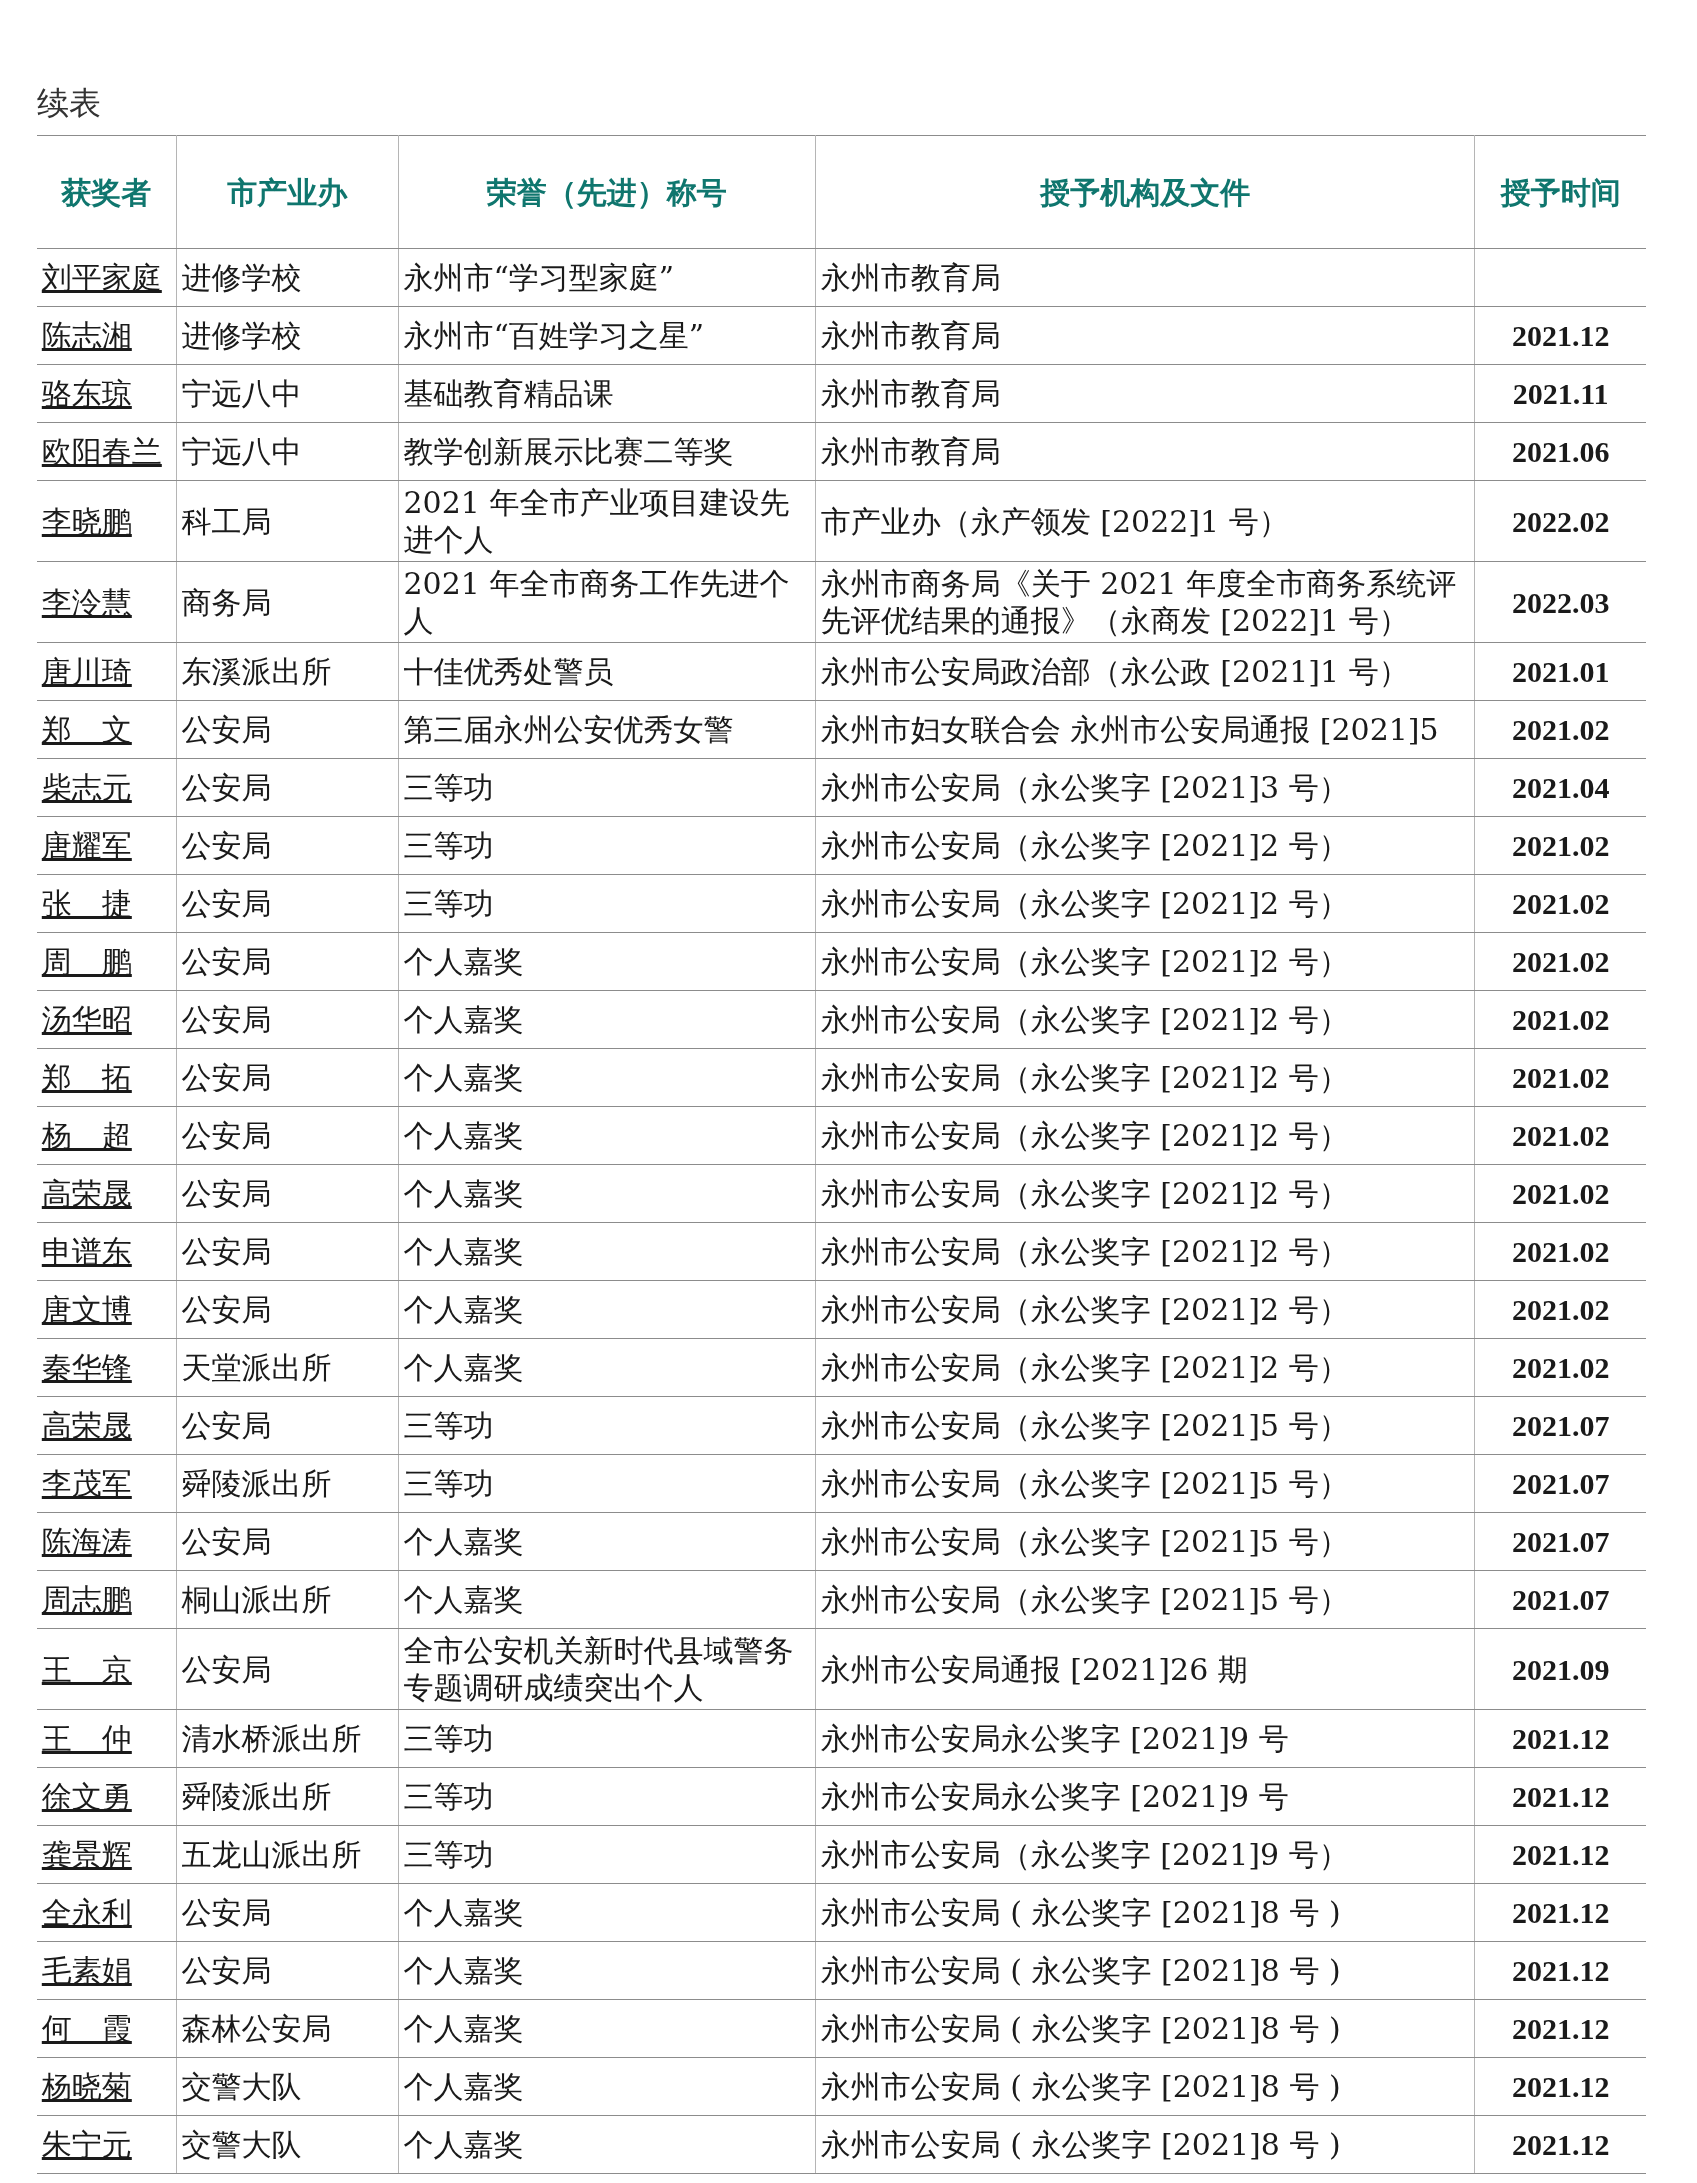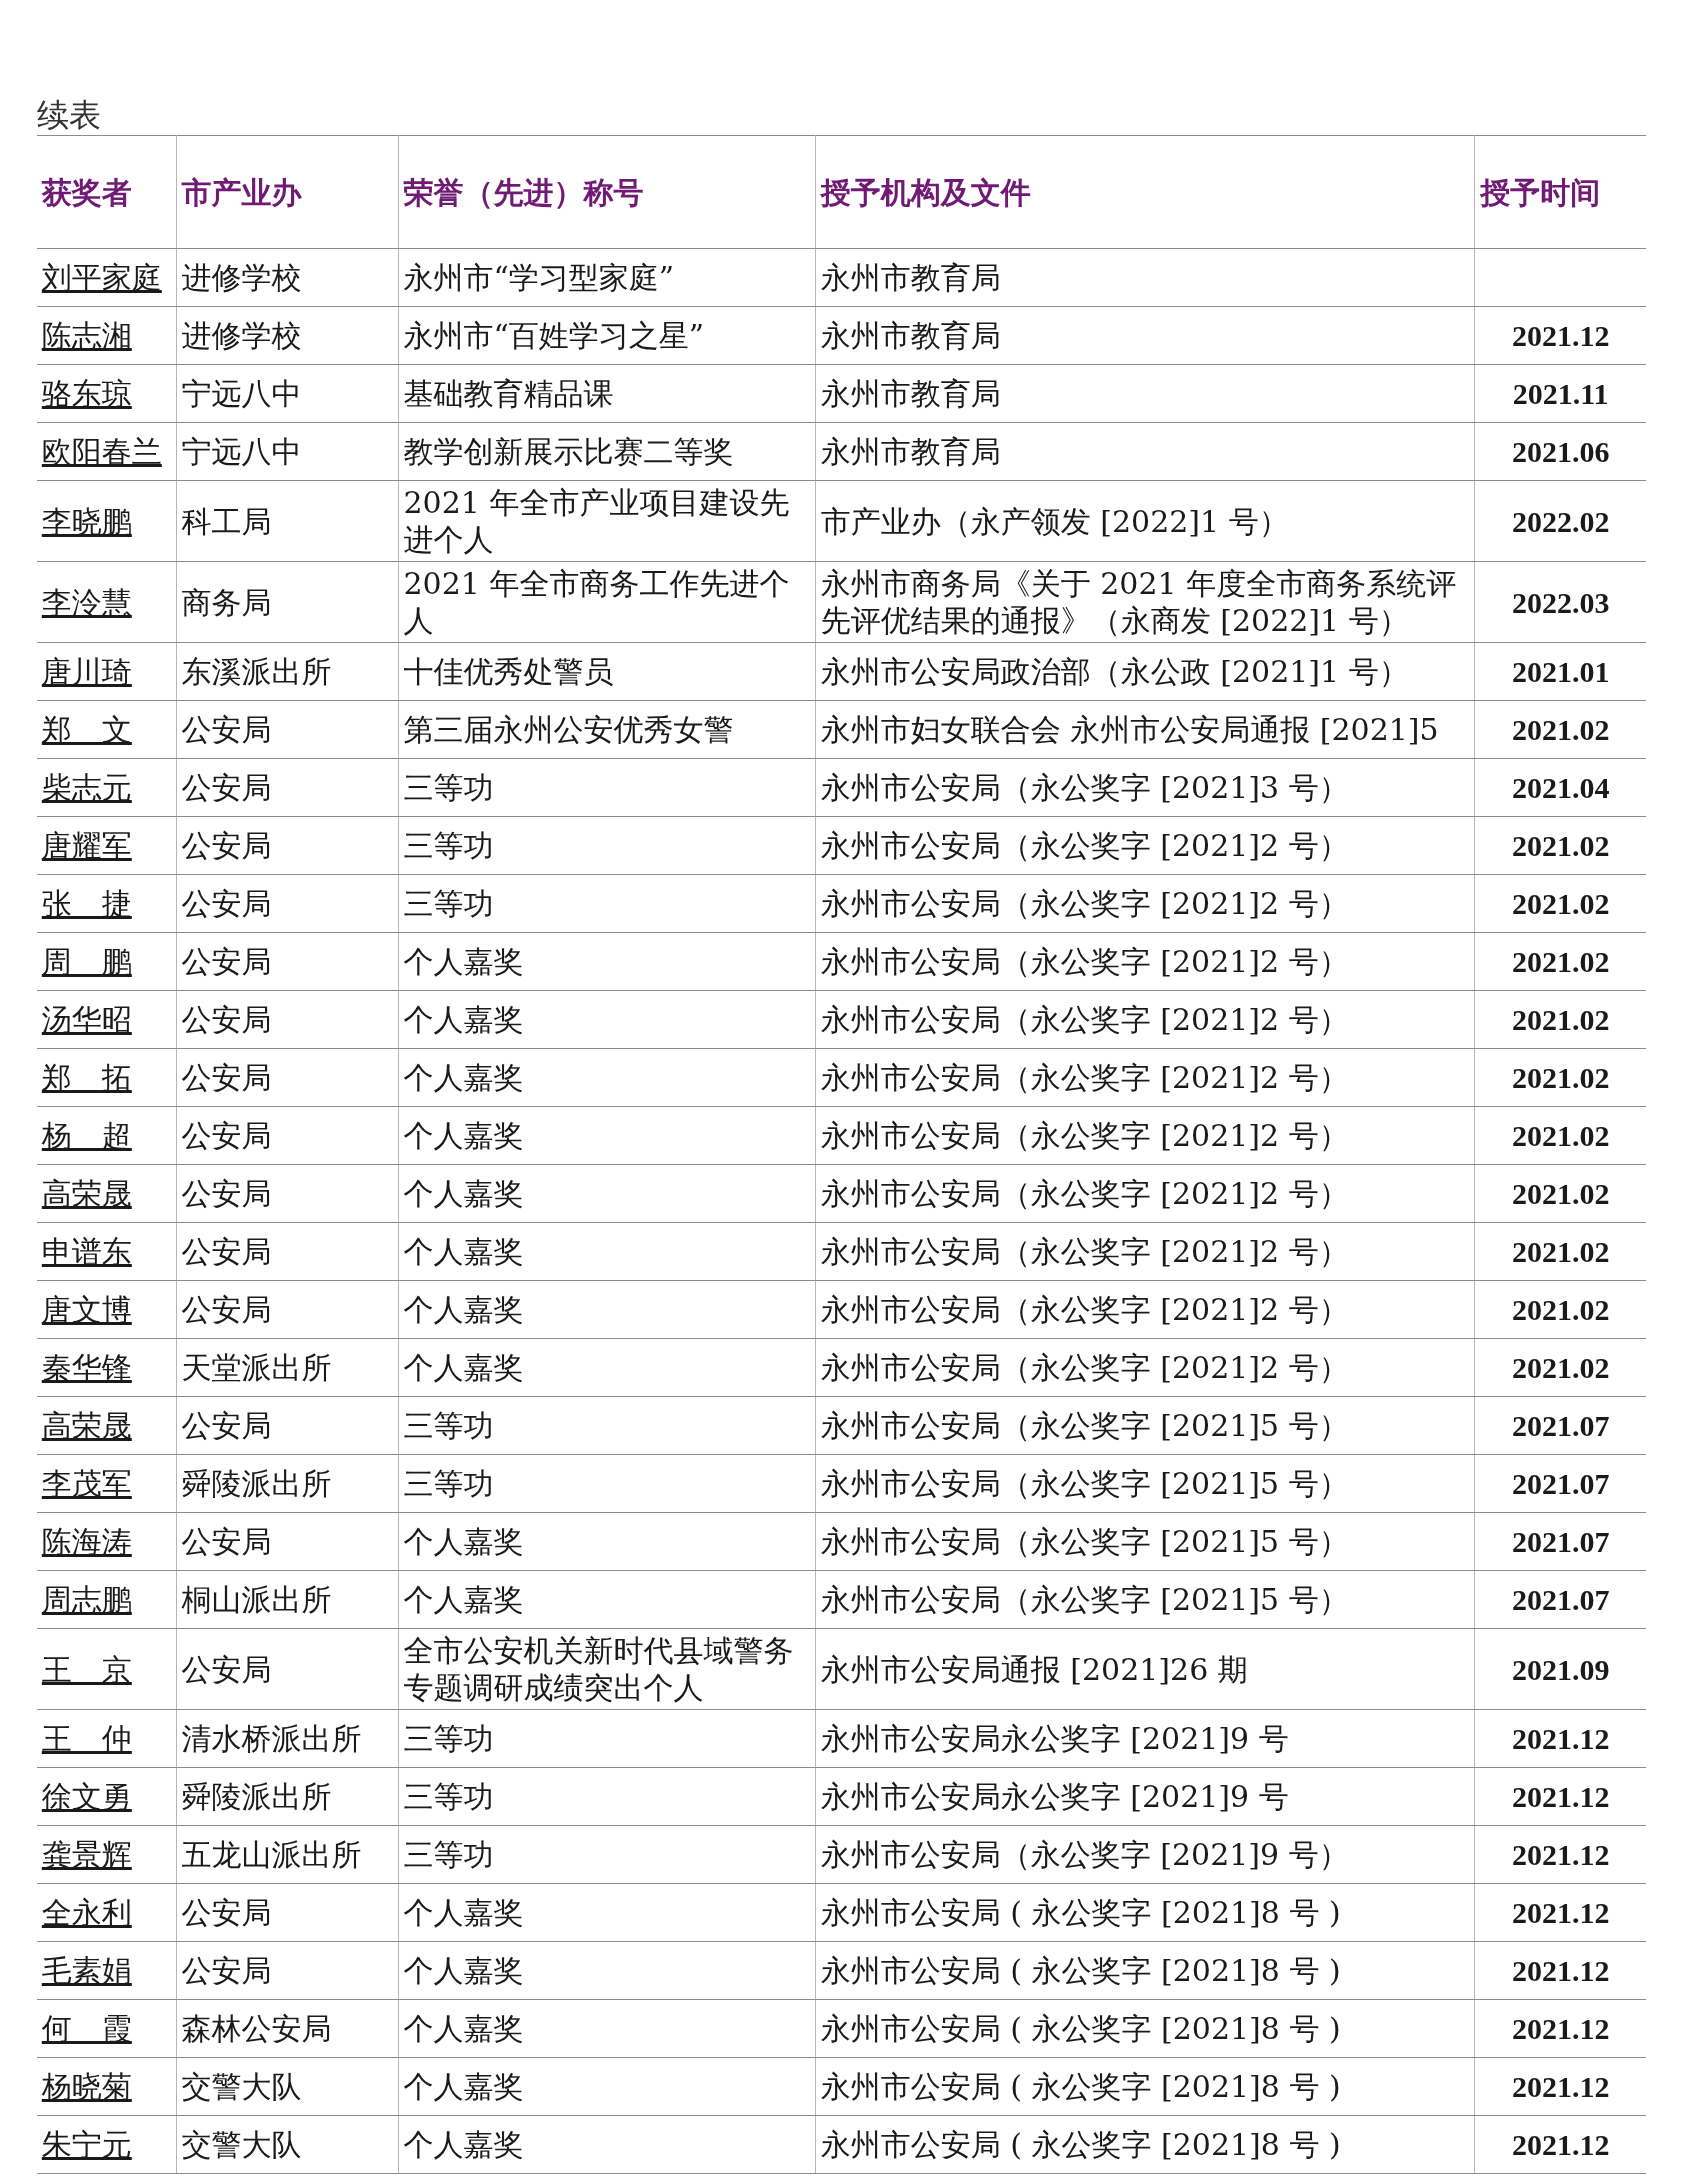--- a/index.html
+++ b/index.html
@@ -1,21 +1,21 @@
 <!DOCTYPE html>
 <html style="font-size:13px"><head>
 <meta charset="utf-8">
 <style>
   html, body { margin: 0; padding: 0; background: #ffffff; }
   body {
     width: 1698px; height: 2183px; position: relative; overflow: hidden;
     font-family: "DejaVu Serif", "Liberation Serif", serif; color: #1a1a1a;
   }
   .caption {
-    position: absolute; left: 37px; top: 86px;
+    position: absolute; left: 37px; top: 74px;
     font-size: 32px; line-height: 58px; color: #333;
   }
   table.awards {
     position: absolute; left: 37px; top: 135px;
     width: 1609px; border-collapse: collapse; table-layout: fixed;
   }
   table.awards col.c1 { width: 139px; }
   table.awards col.c2 { width: 222px; }
   table.awards col.c3 { width: 417px; }
   table.awards col.c4 { width: 659px; }
@@ -23,21 +23,21 @@
   table.awards th, table.awards td {
     border-top: 1.6px solid #8c8c8c; border-bottom: 1.6px solid #8c8c8c;
     border-left: 0.8px solid #b5b5b5; border-right: 0.8px solid #b5b5b5;
     font-size: 30px; line-height: 37px; padding: 0 4.8px;
     vertical-align: middle; overflow: hidden;
   }
   table.awards tr > *:first-child { border-left: none; }
   table.awards tr > *:last-child { border-right: none; }
   table.awards th {
     height: 112px; font-family: Liberation Serif, serif;
-    font-weight: bold; font-size: 30px; text-align: left; color: #701a75;
+    font-weight: bold; font-size: 30px; text-align: center; color: #0f766e;
   }
   table.awards td { height: 54px; }
   table.awards tr.body-row { height: 58px; }
   table.awards tr.tall { height: 81px; }
   td.name { text-align: left; padding: 0 1.6px; text-decoration: underline; }
   td.unit, td.title, td.issuer { text-align: left; padding-left: 6.4px; }
   td.date { text-align: center; font-family: "Liberation Serif", "DejaVu Serif", serif; font-weight: bold; }
 </style>
 </head>
 <body>

